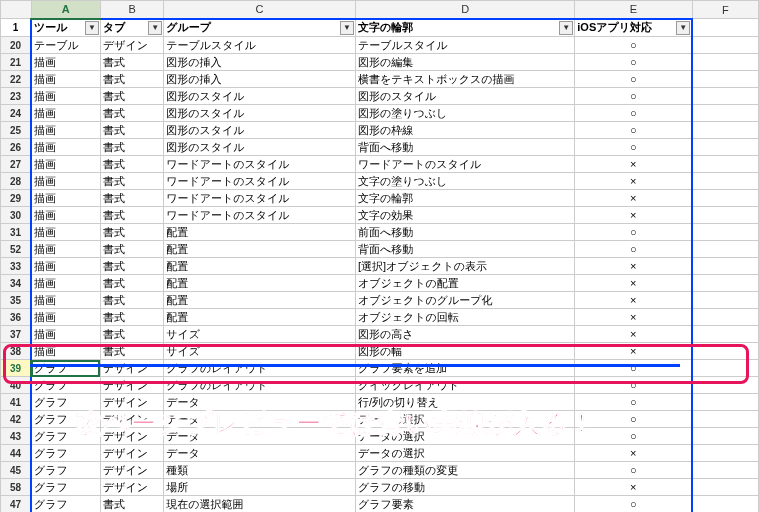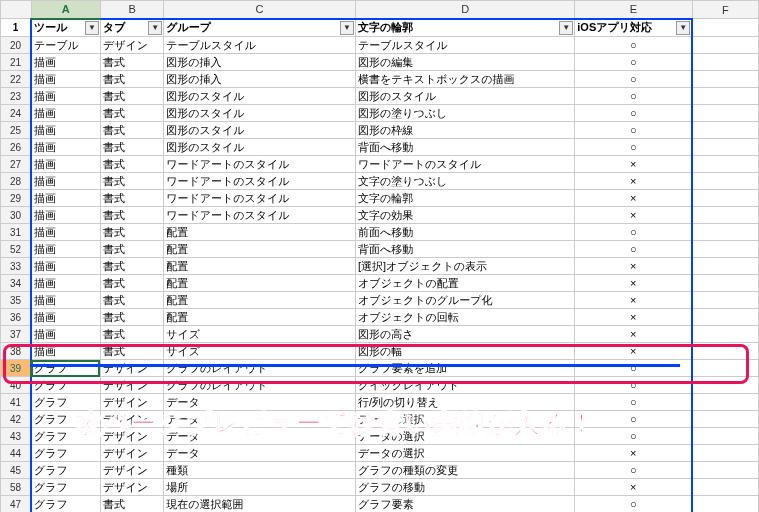--- a/index.html
+++ b/index.html
@@ -40,23 +40,24 @@
     border-bottom: 2px solid #217346;
     color: #217346;
     font-weight: bold;
   }
   .rowhead {
     background: #f3f3f3;
     text-align: center;
     color: #333;
     width: 30px;
     font-size: 10px;
+    font-weight: bold;
   }
   .rowhead.sel {
-    background: #fdba74;
+    background: #fef9c3;
     border-right: 2px solid #217346;
     color: #217346;
   }
   .filter-row td {
     background: #fff;
     color: #000;
     font-weight: bold;
     position: relative;
     height: 18px;
   }

